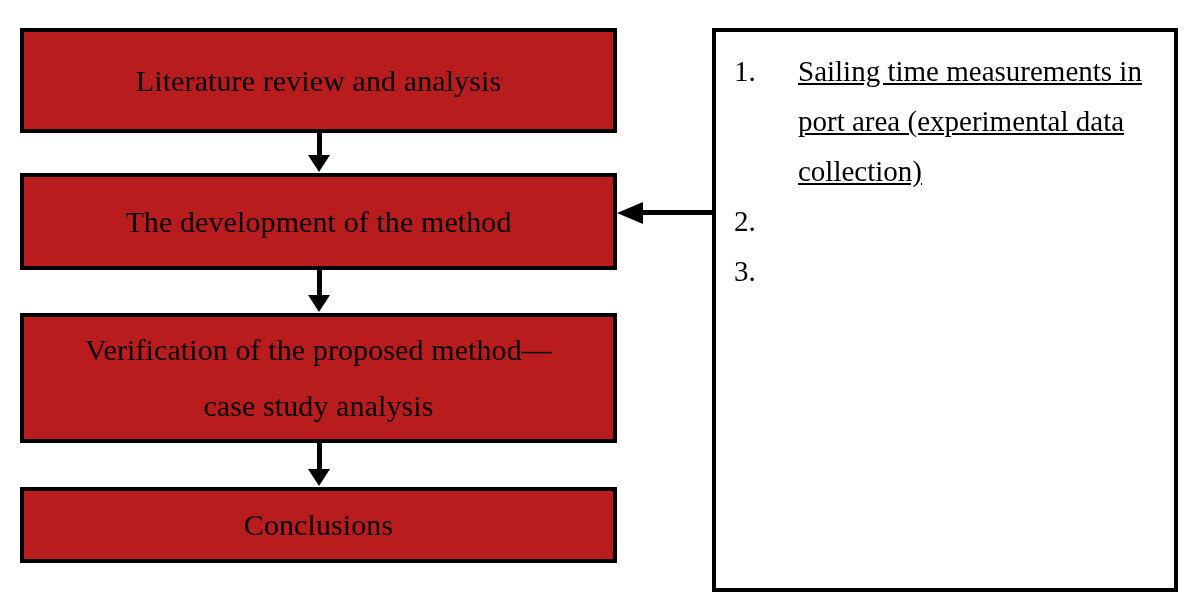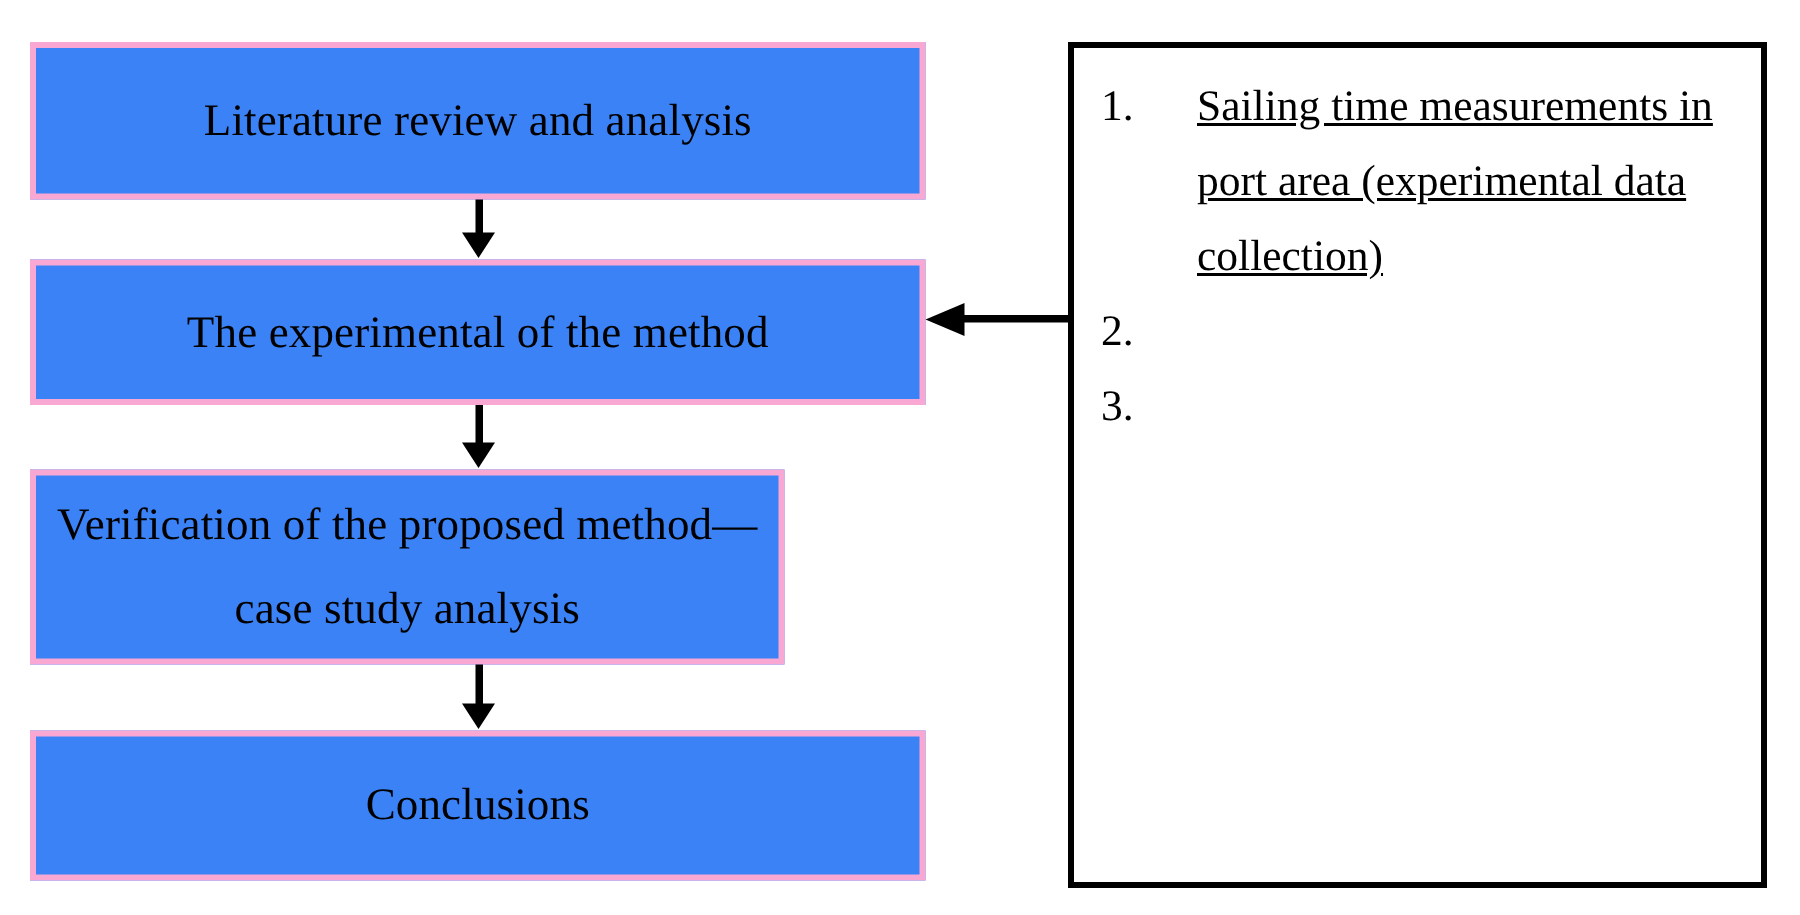--- a/index.html
+++ b/index.html
@@ -16,39 +16,39 @@
     width: 1200px;
     height: 610px;
     background: #ffffff;
     overflow: hidden;
   }
 
   
   .flow-box {
     position: absolute;
     box-sizing: border-box;
-    border: 4px solid #f9a8d4;
-    background: #3b82f6;
+    border: 4px solid #000000;
+    background: #b91c1c;
     display: flex;
     align-items: center;
     justify-content: center;
     text-align: center;
   }
   .flow-box .box-label {
     font-size: 30px;
     line-height: 56px;
     letter-spacing: 0.1px;
     white-space: pre-line;
     padding: 0 14px;
   }
 
   #box-literature { left: 20px;  top: 28px;  width: 597px; height: 105px; }
   #box-development { left: 20px; top: 173px; width: 597px; height: 97px;  }
-  #box-verification { left: 20px; top: 313px; width: 503px; height: 130px; }
-  #box-conclusions { left: 20px;  top: 487px; width: 597px; height: 100px;  }
+  #box-verification { left: 20px; top: 313px; width: 597px; height: 130px; }
+  #box-conclusions { left: 20px;  top: 487px; width: 597px; height: 76px;  }
 
   
   .v-arrow {
     position: absolute;
     left: 313px;
     width: 12px;
   }
   .v-arrow .shaft {
     position: absolute;
     left: 4px;
@@ -138,21 +138,21 @@
   <div class="flow-box" id="box-literature">
     <span class="box-label">Literature review and analysis</span>
   </div>
 
   <div class="v-arrow" id="arrow-lit-dev">
     <div class="shaft"></div>
     <div class="head"></div>
   </div>
 
   <div class="flow-box" id="box-development">
-    <span class="box-label">The experimental of the method</span>
+    <span class="box-label">The development of the method</span>
   </div>
 
   <div class="v-arrow" id="arrow-dev-ver">
     <div class="shaft"></div>
     <div class="head"></div>
   </div>
 
   <div class="flow-box" id="box-verification">
     <span class="box-label">Verification of the proposed method—
 case study analysis</span>

